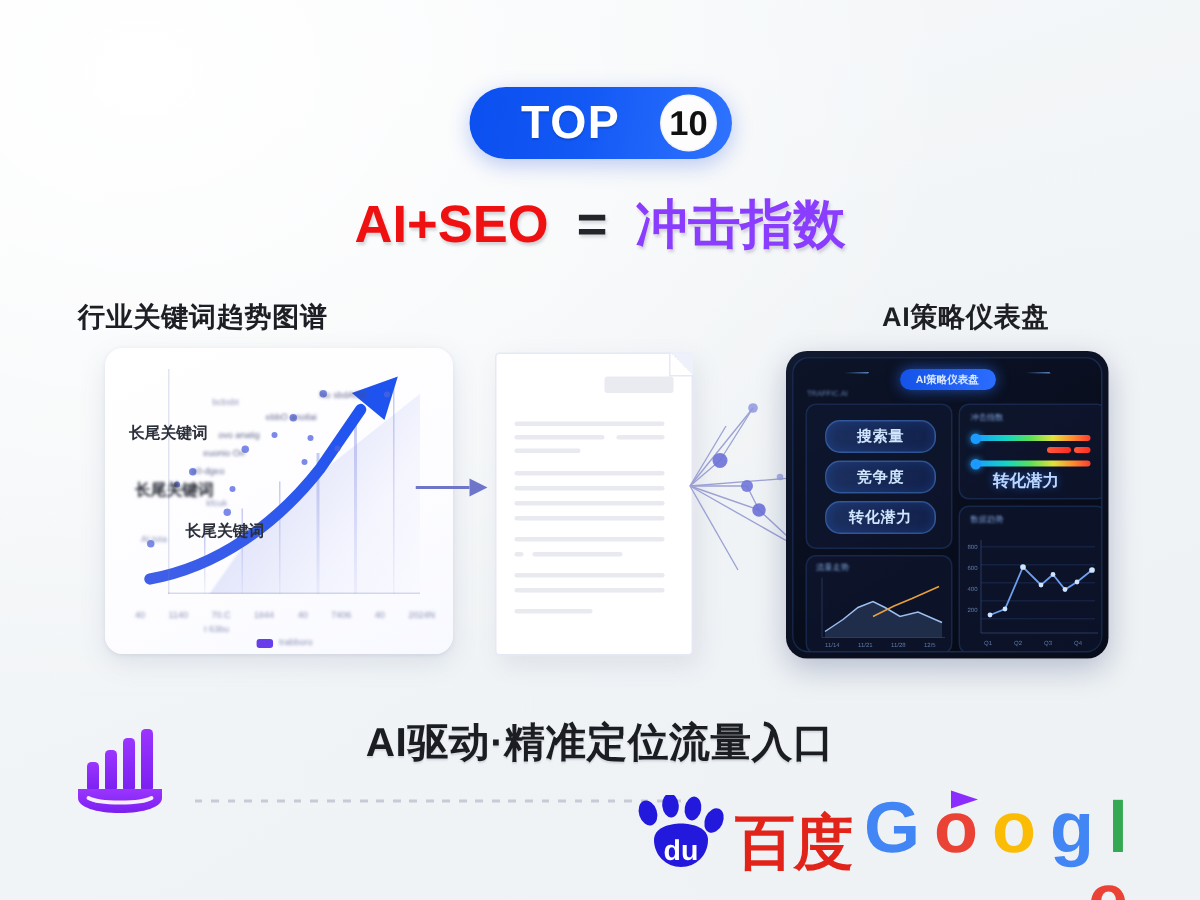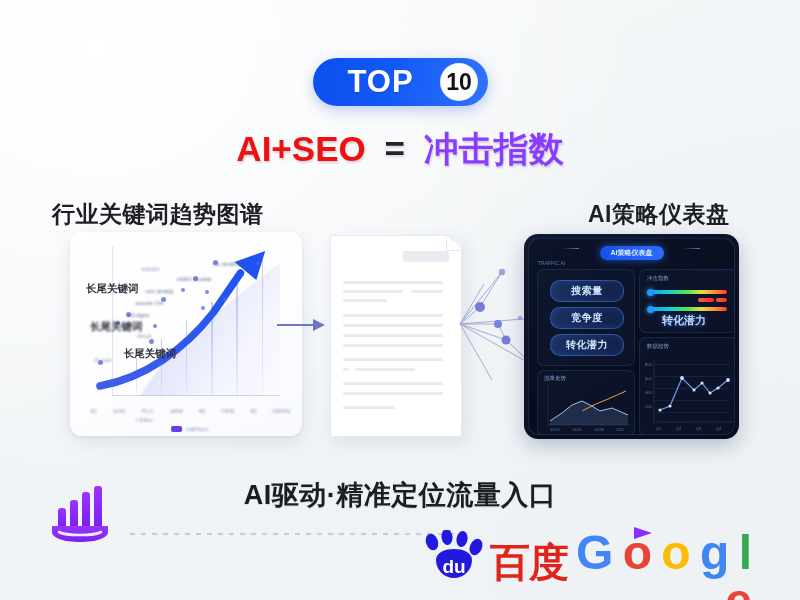--- a/index.html
+++ b/index.html
@@ -42,21 +42,21 @@
     position:absolute; left:0; right:0; top:126px;
     text-align:center; font-size:35px; font-weight:bold;
     white-space:nowrap;
   }
   .headline .red { color:#ef1111; text-shadow:1px 2px 2px rgba(140,140,150,.35); }
   .headline .eq  { color:#23252b; margin:0 9px; text-shadow:1px 2px 2px rgba(150,150,160,.30); }
   .headline .purple { color:#8b3dff; text-shadow:1px 2px 2px rgba(140,140,160,.35); }
 
   
   .cap {
-    position:absolute; font-size:23px; font-weight:bold; color:#1d1f24;
+    position:absolute; font-size:18px; font-weight:bold; color:#1d1f24;
     letter-spacing:.5px; white-space:nowrap;
   }
   .cap-left  { left:52px;  top:199px; }
   .cap-right { left:588px; top:199px; }
 
   
   .card-left {
     position:absolute; left:38px; top:232px; width:232px; height:204px;
     background:linear-gradient(155deg,#ffffff 0%,#fdfdff 60%,#f8f9ff 100%);
     border-radius:12px;

